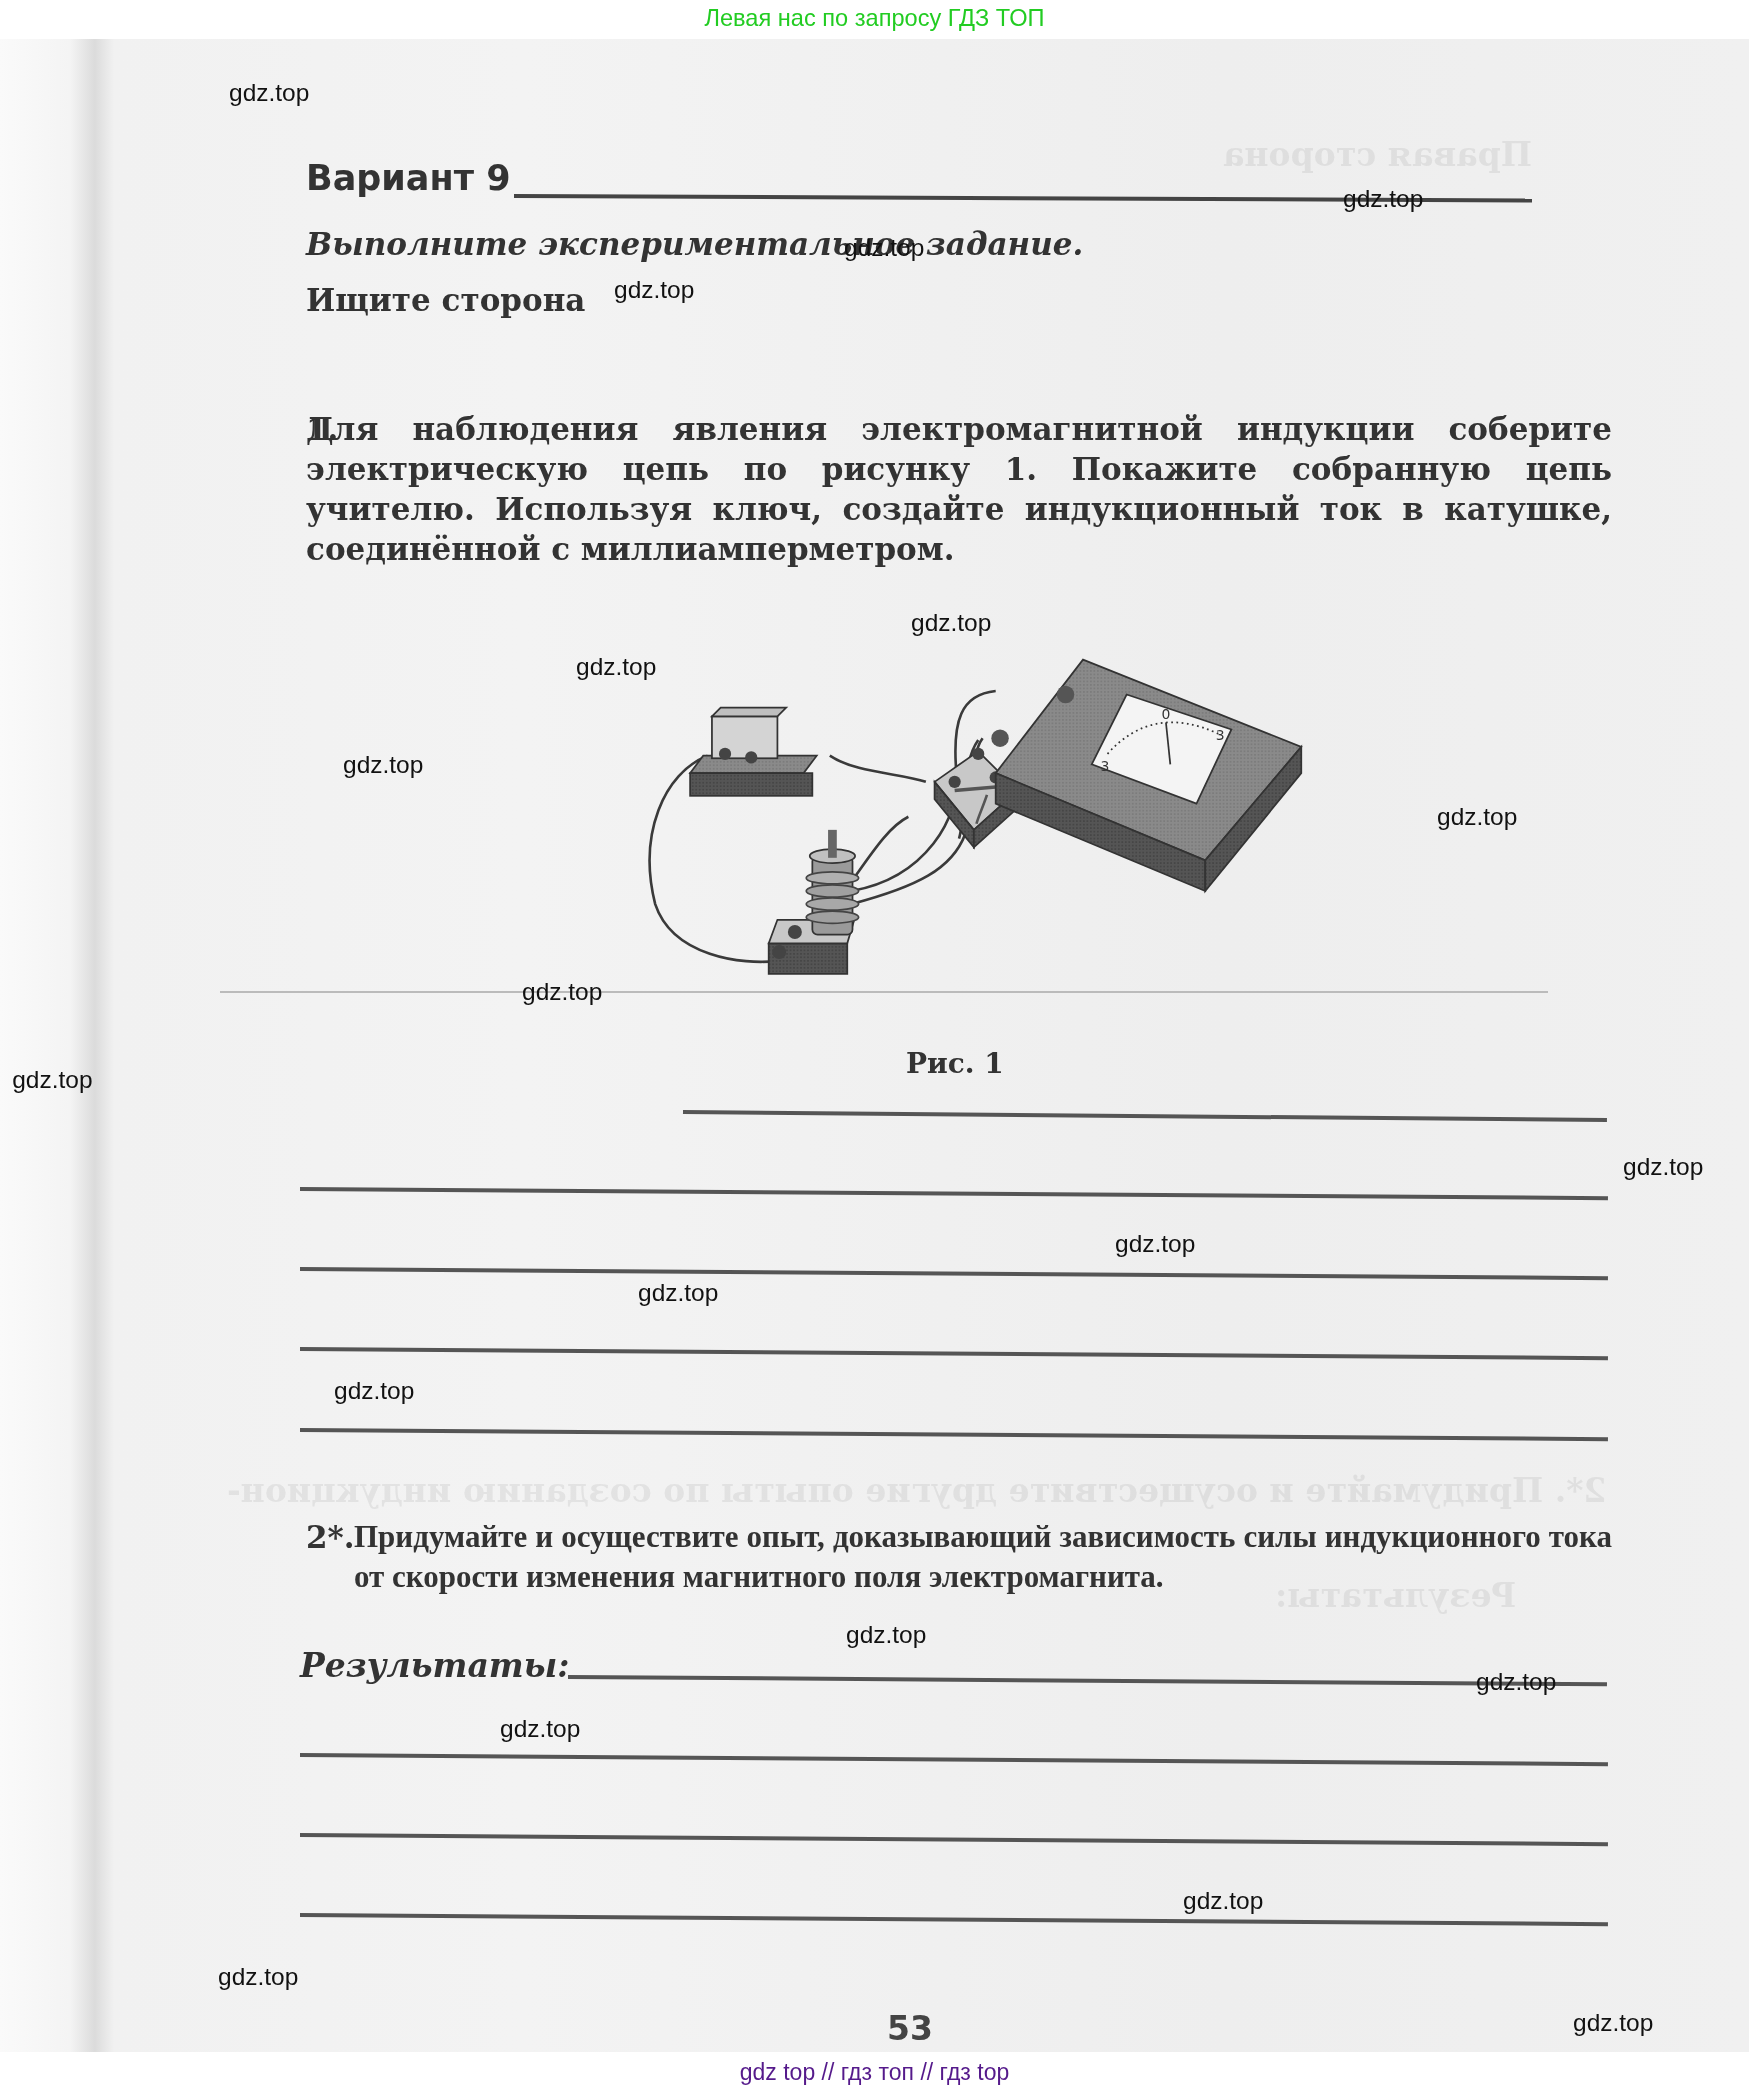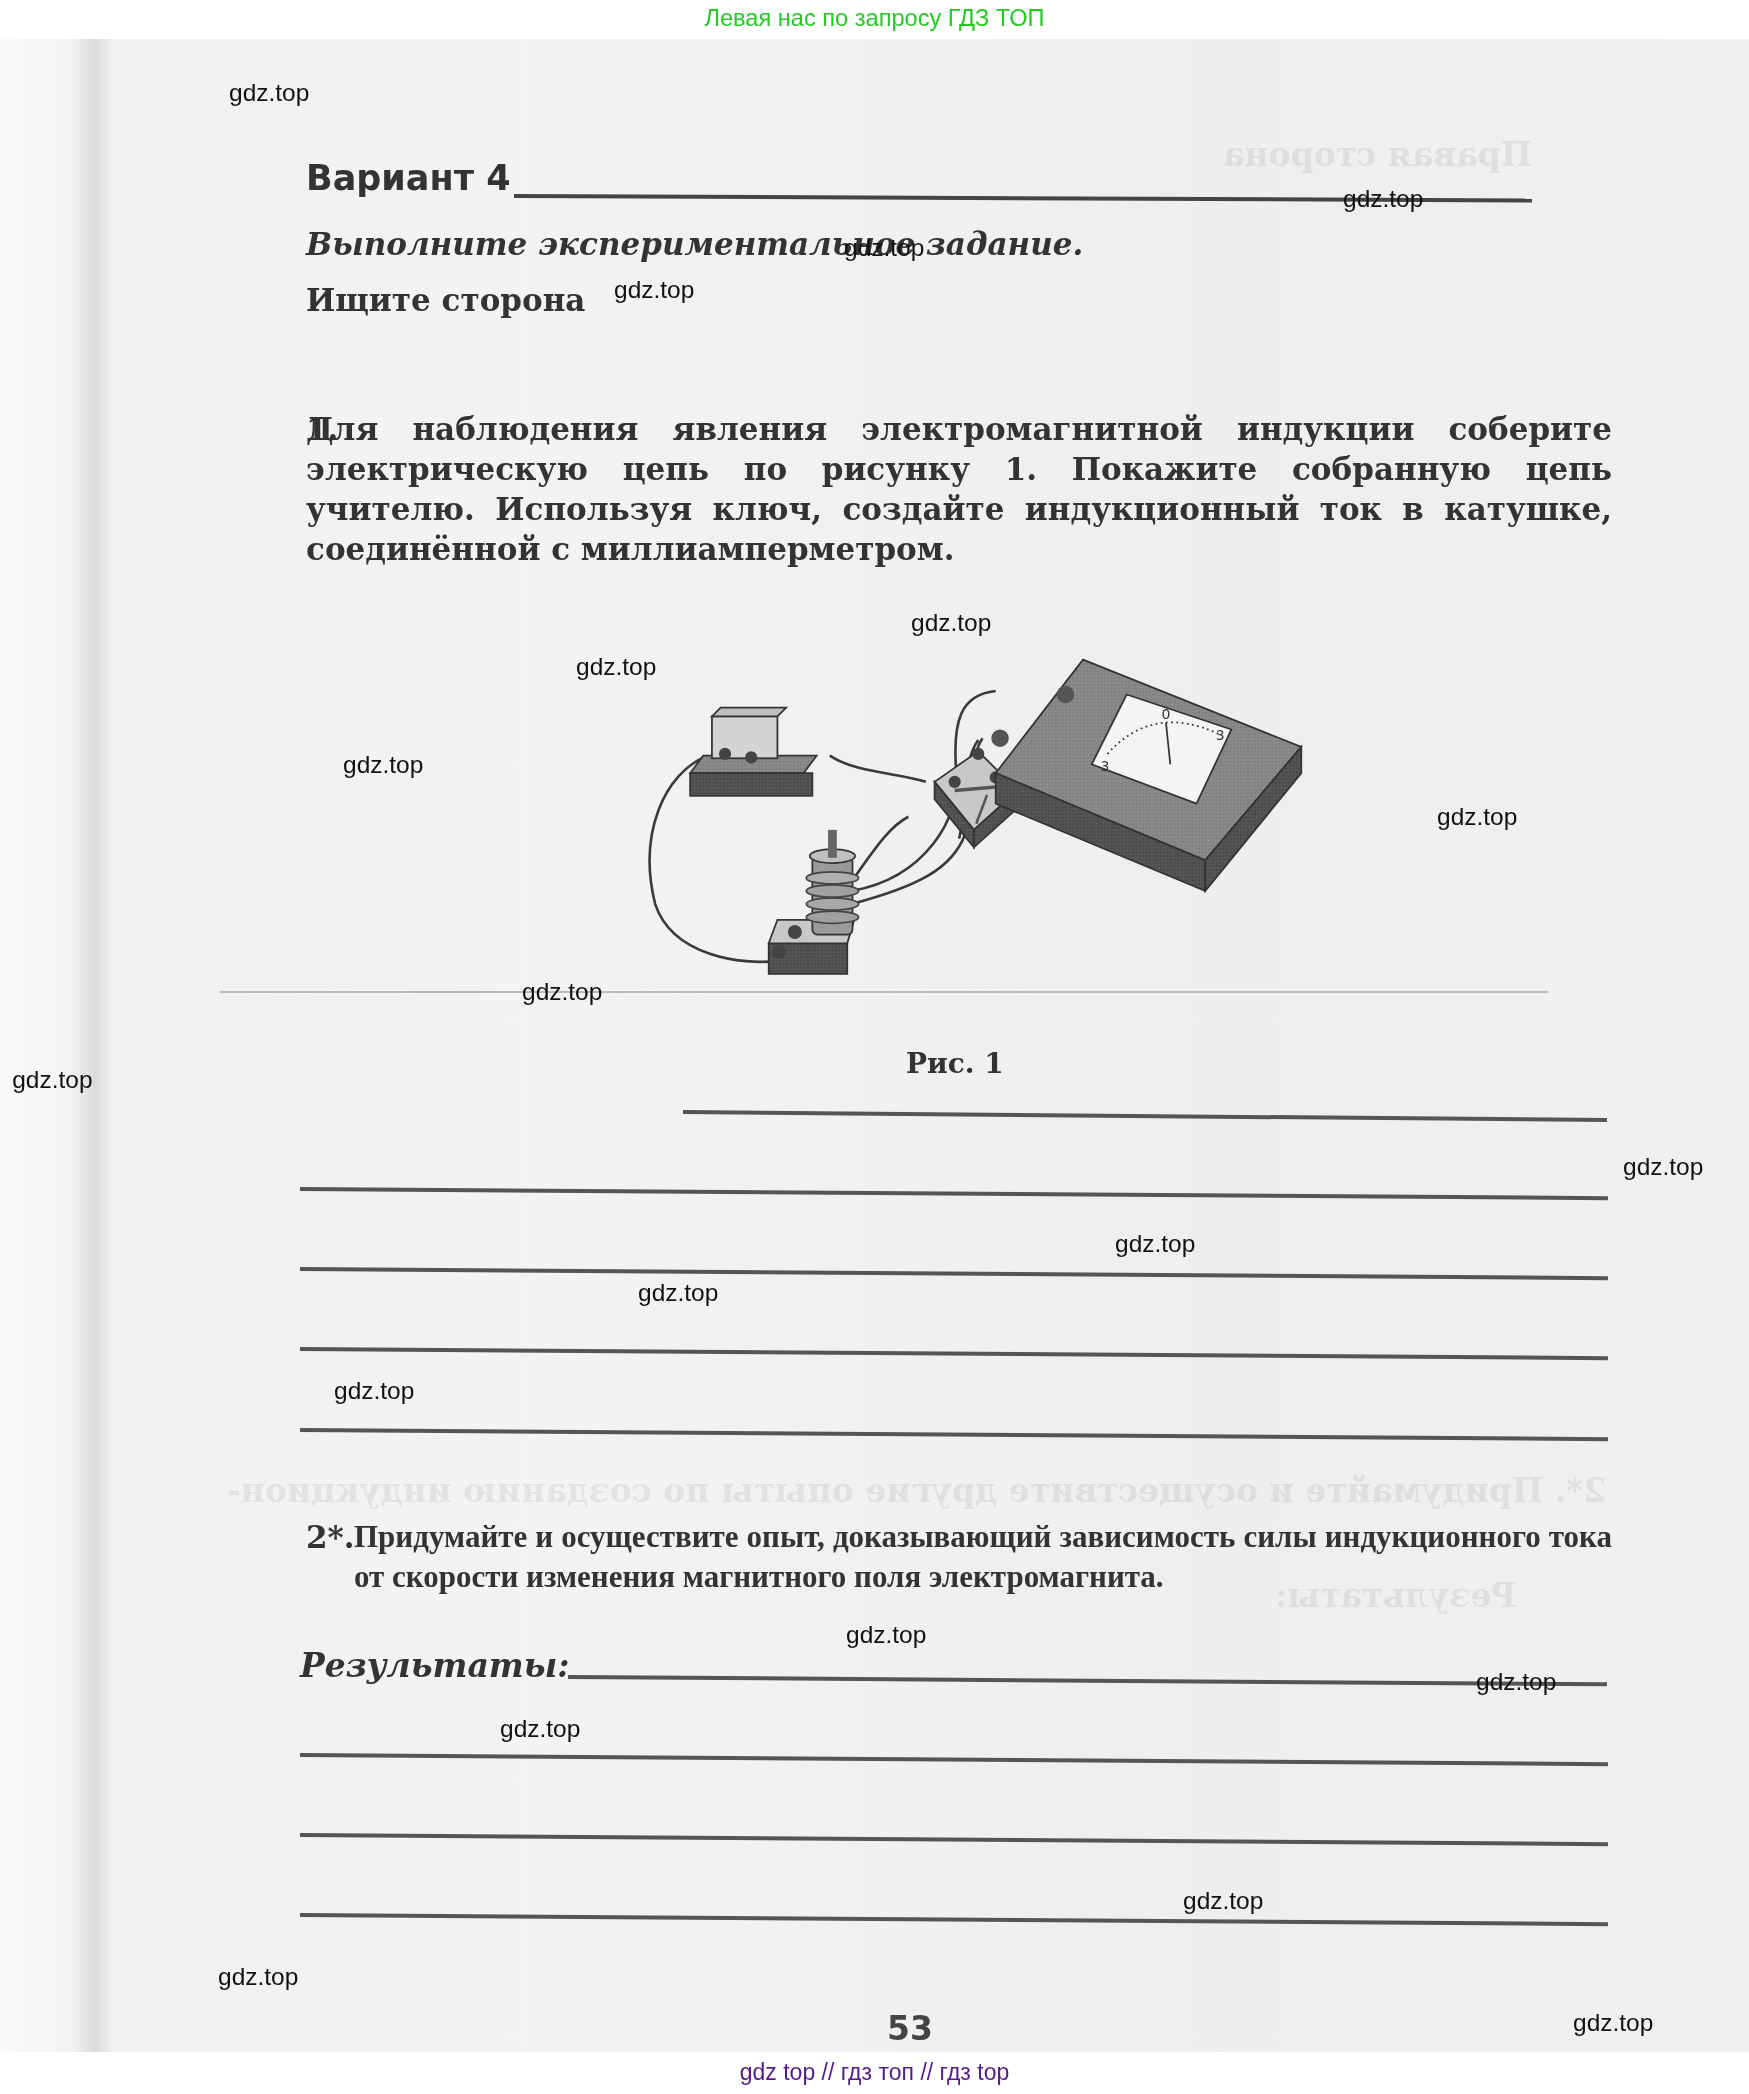--- a/index.html
+++ b/index.html
@@ -84,21 +84,21 @@
 
 <div class="top-banner">Левая нас по запросу ГДЗ ТОП</div>
 
 <div class="page">
   <div class="page-edge"></div>
 
   <div class="bleed" style="left:1223px; top:96px;">Правая сторона</div>
   <div class="bleed" style="left:227px; top:1432px;">2*. Придумайте и осуществите другие опыты по созданию индукцион-</div>
   <div class="bleed" style="left:1275px; top:1537px;">Результаты:</div>
 
-  <div class="title">Вариант 4</div>
+  <div class="title">Вариант 9</div>
   <div class="title-line"></div>
 
   <div class="instruction">Выполните экспериментальное задание.</div>
   <div class="section">Ищите сторона</div>
 
 
   <div class="task" style="top:370px;">
     <span class="num">1.</span>
     <span class="txt">Для наблюдения явления электромагнитной индукции соберите электрическую цепь по рисунку 1. Покажите собранную цепь учителю. Используя ключ, создайте индукционный ток в катушке, соединённой с миллиамперметром.</span>
   </div>

